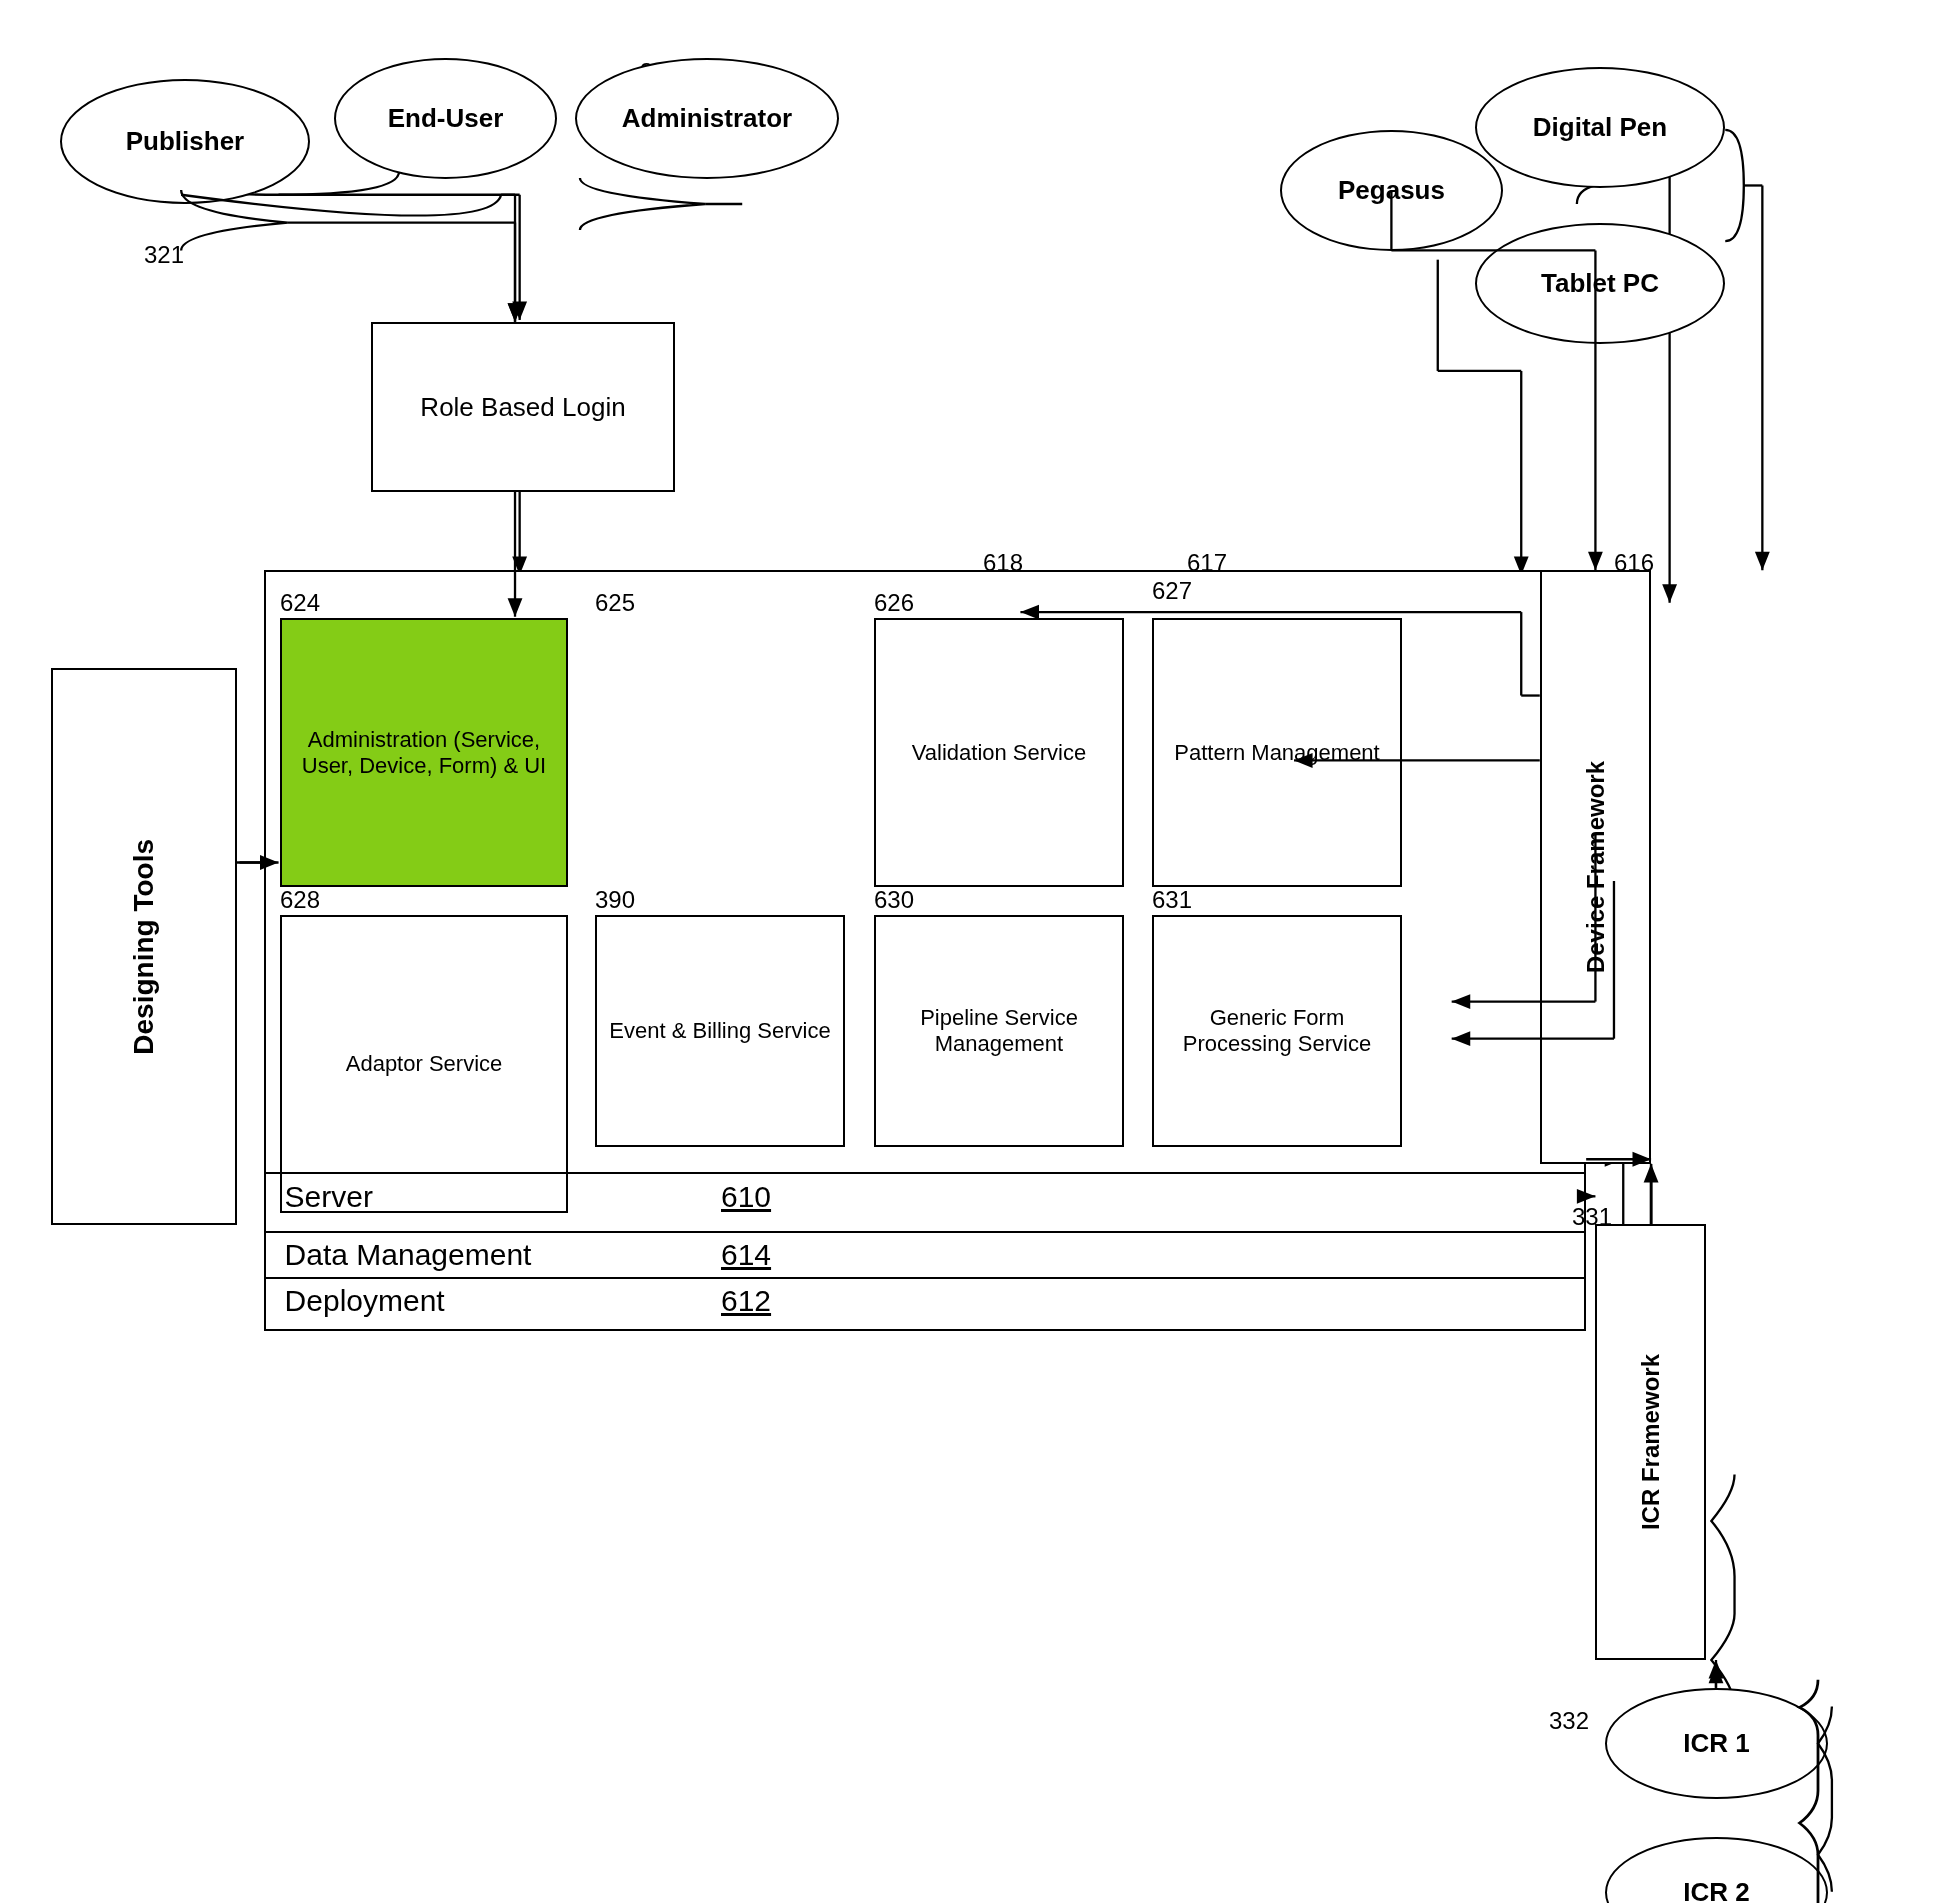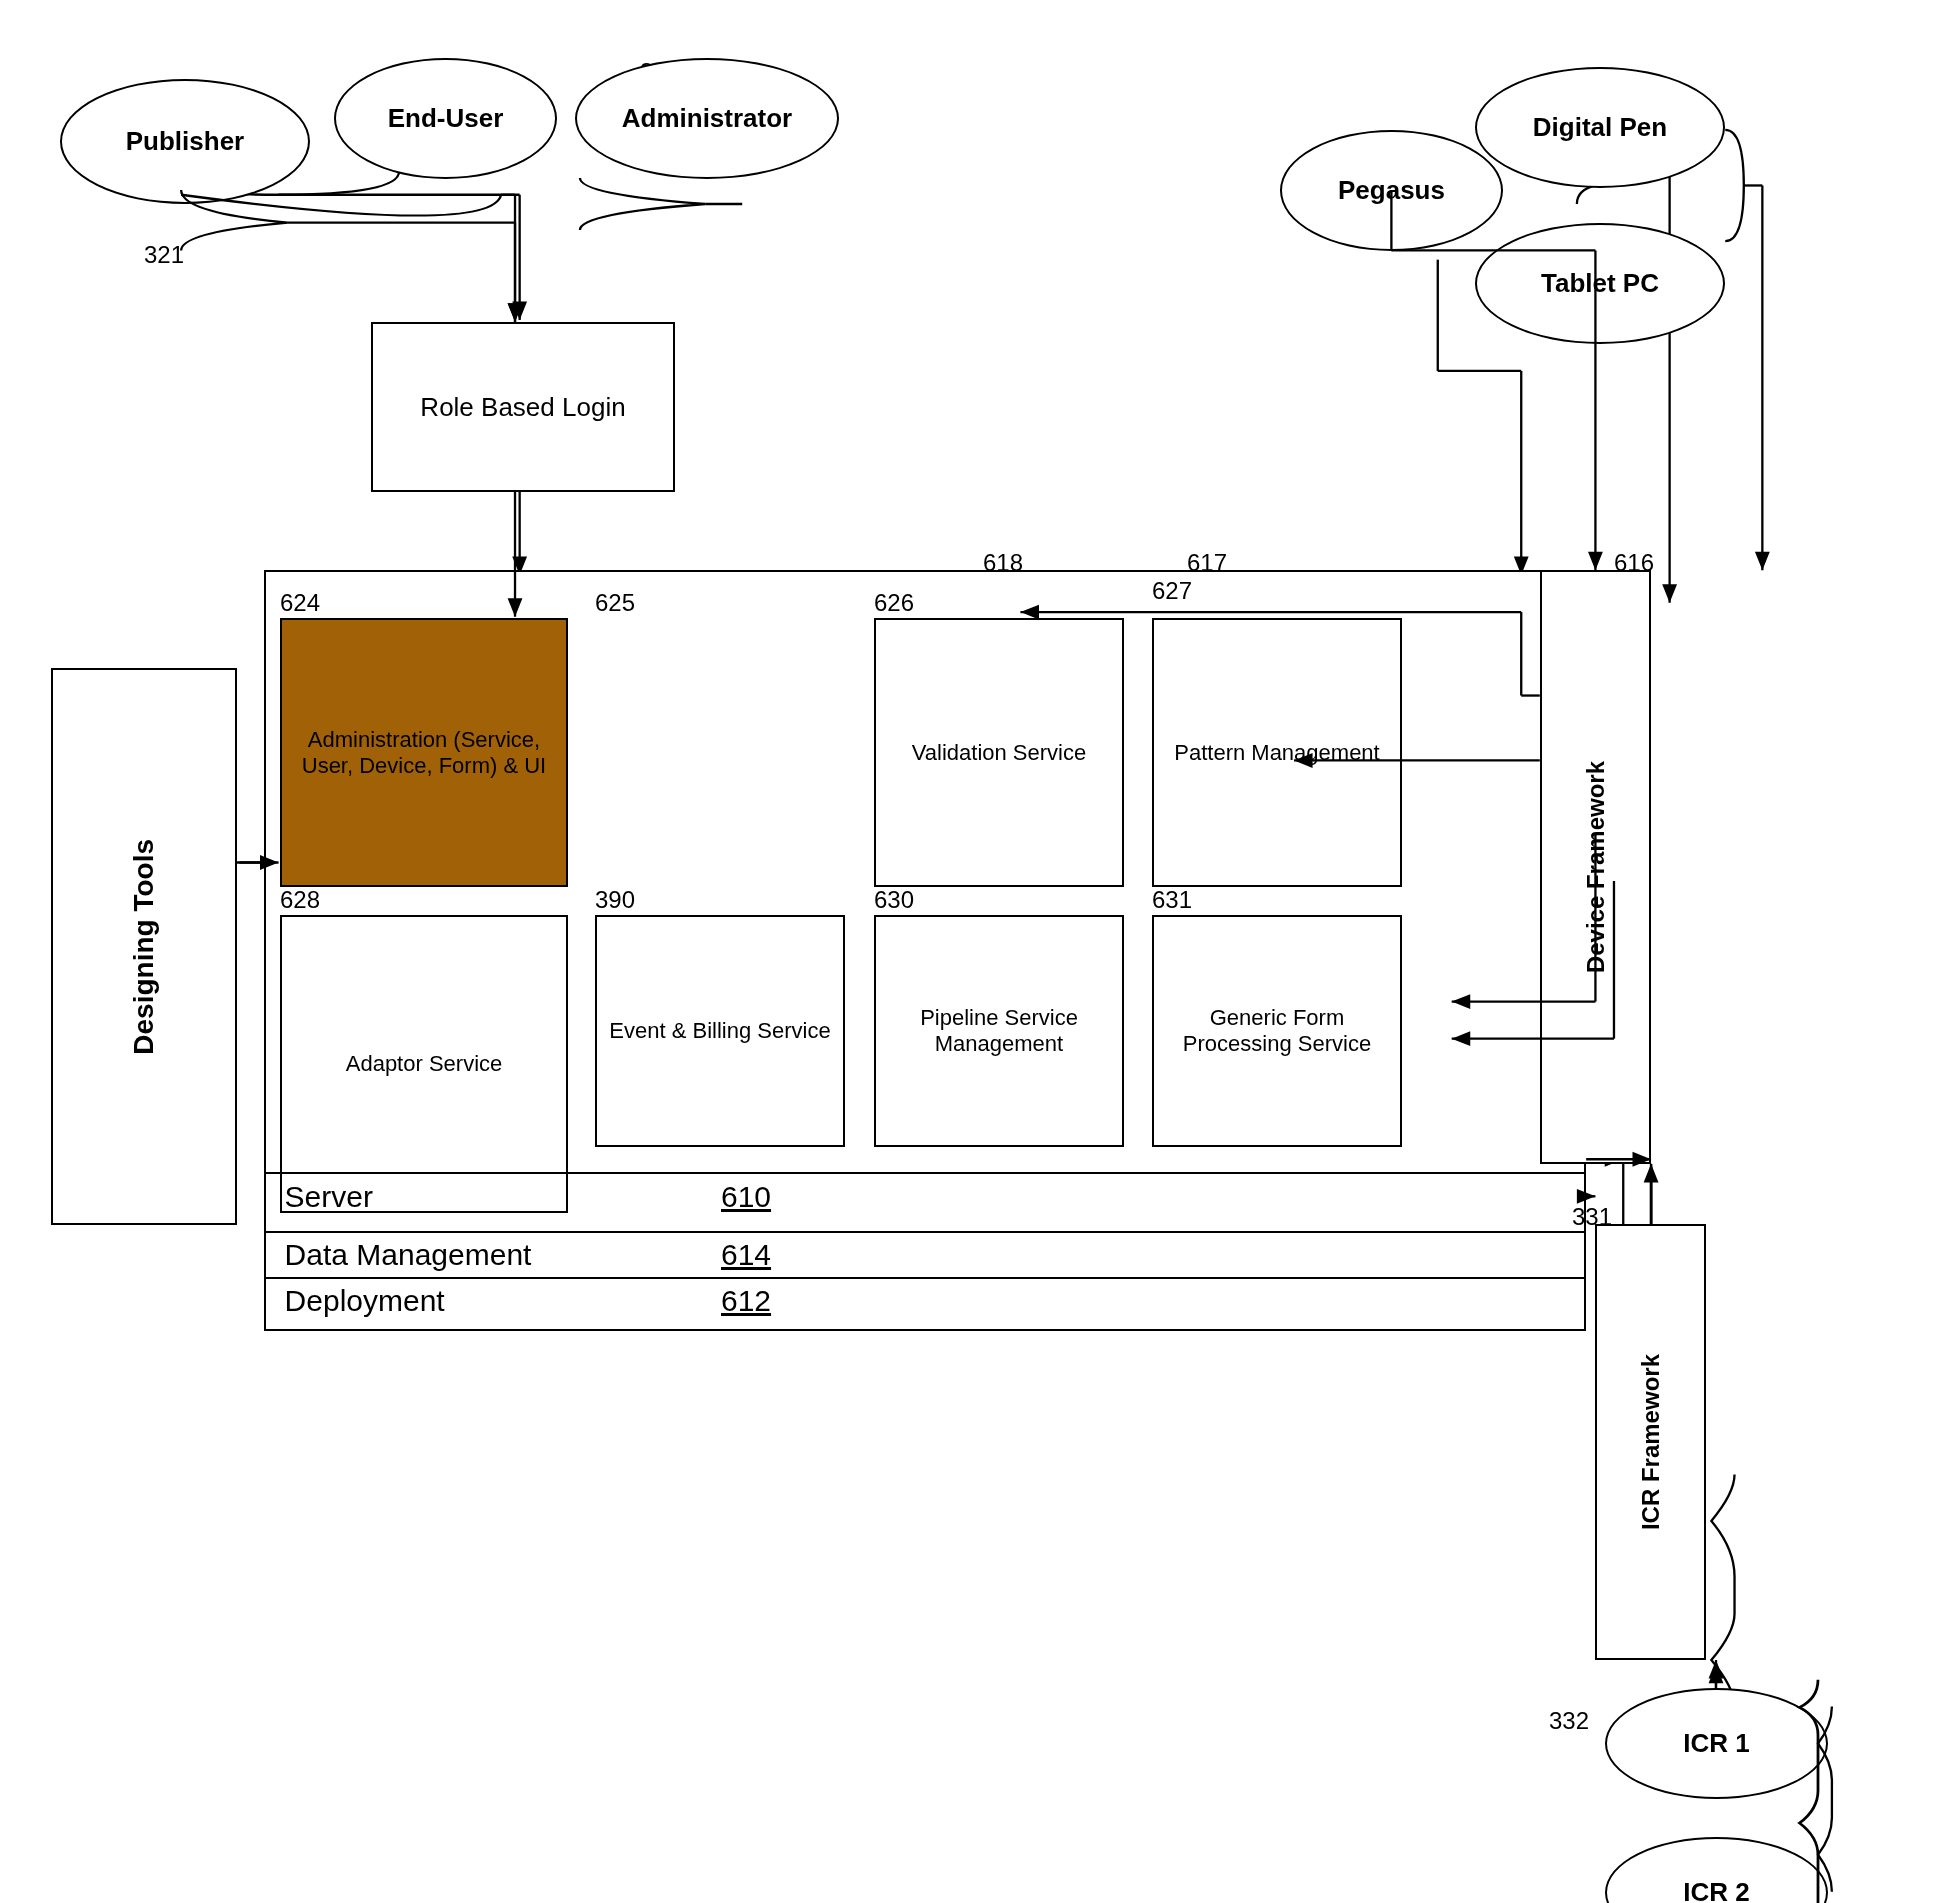--- a/index.html
+++ b/index.html
@@ -208,21 +208,21 @@
 Login</span>
   </div>
 
   <div class="designing-tools" style="left:51px; top:668px; width:186px; height:557px;">
     <div class="rotated-text" style="font-size:28px; font-weight:bold;">Designing
 Tools</div>
   </div>
 
   <div class="server-block" style="left:264px; top:570px; width:1322px; height:761px;">
 
-    <div style="position:absolute; left:14px; top:46px; width:288px; height:269px; border:2.3px solid #000; display:flex; align-items:center; justify-content:center; text-align:center; font-size:22px; padding:7.4px; background:#a16207;">
+    <div style="position:absolute; left:14px; top:46px; width:288px; height:269px; border:2.3px solid #000; display:flex; align-items:center; justify-content:center; text-align:center; font-size:22px; padding:7.4px; background:#84cc16;">
       <span>Administration
 (Service, User,
 Device, Form) &amp; UI</span>
     </div>
     <div class="label" style="left:14px; top:16.7px;">624</div>
 
     <div class="label" style="left:329px; top:16.7px;">625</div>
 
     <div style="position:absolute; left:608px; top:46px; width:250px; height:269px; border:2.3px solid #000; display:flex; align-items:center; justify-content:center; text-align:center; font-size:22px; padding:7.4px; background:#fff;">
       <span>Validation

